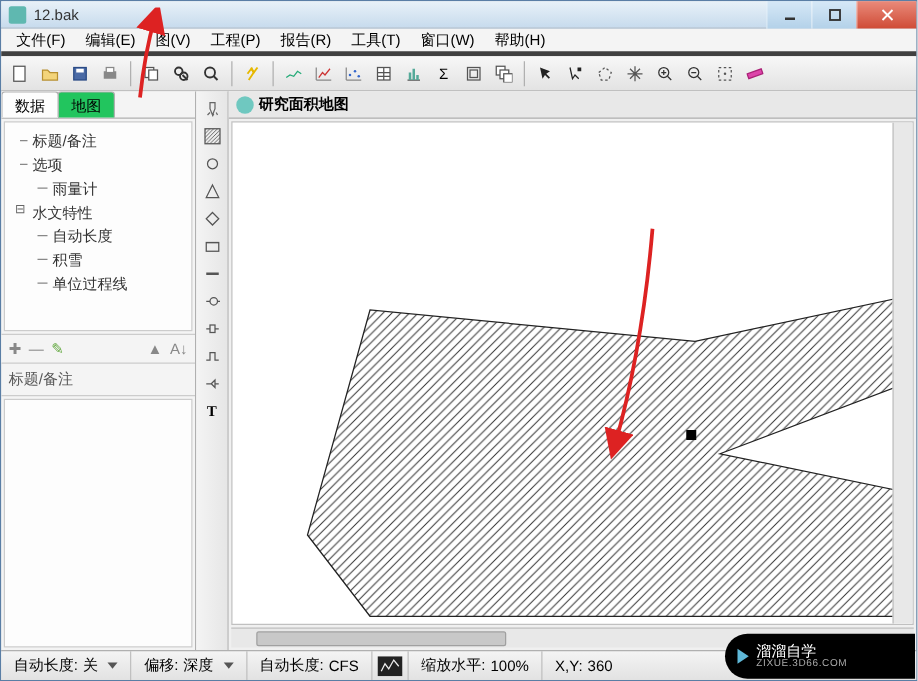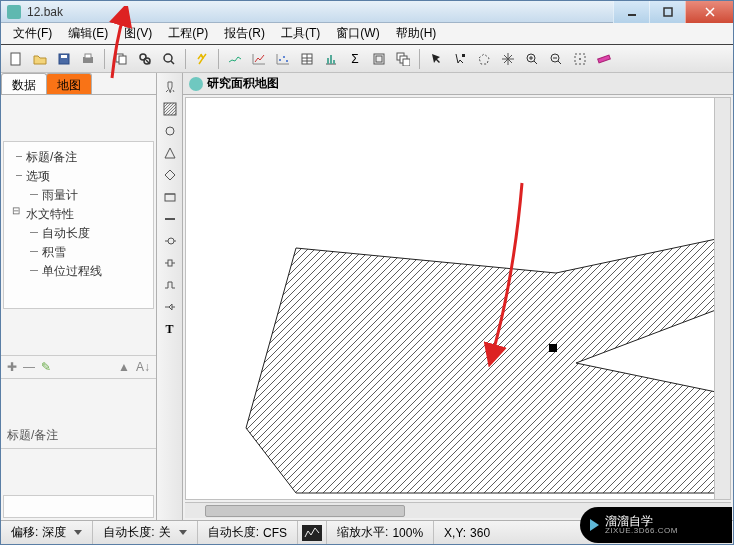--- a/index.html
+++ b/index.html
@@ -7,31 +7,31 @@
 .window { width: 734px; height: 545px; border: 1px solid #5a7ea5; background: #f0f0f0; display: flex; flex-direction: column; }
 .titlebar { height: 22px; background: linear-gradient(to bottom, #e8f1f8, #c7dbed); display: flex; align-items: center; justify-content: space-between; border-bottom: 1px solid #a0b4c8; }
 .titlebar-left { display: flex; align-items: center; gap: 6px; padding-left: 6px; }
 .title-icon { width: 14px; height: 14px; background: #5fb8b0; border-radius: 2px; }
 .title-text { color: #333; }
 .winbtns { display: flex; }
 .winbtn { width: 36px; height: 22px; display: flex; align-items: center; justify-content: center; border-left: 1px solid rgba(255,255,255,0.5); }
 .winbtn.min { background: linear-gradient(#d6e8f7,#b3d1e9); }
 .winbtn.max { background: linear-gradient(#d6e8f7,#b3d1e9); }
 .winbtn.close { background: linear-gradient(#e98a7a,#cf4b36); color: #fff; width: 48px; }
-.menubar { height: 22px; background: #f4f4f4; display: flex; align-items: center; gap: 4px; padding: 0 6px; border-bottom: 1px solid #404040; }
+.menubar { height: 22px; background: #f4f4f4; display: flex; align-items: center; gap: 4px; padding: 0 6px; border-bottom: 4px solid #404040; }
 .menuitem { padding: 2px 6px; cursor: default; }
 .toolbar { height: 28px; background: linear-gradient(#f7f7f7,#e3e3e3); display: flex; align-items: center; gap: 2px; padding: 0 4px; border-bottom: 1px solid #c0c0c0; }
 .tbtn { width: 22px; height: 22px; display: flex; align-items: center; justify-content: center; border: 1px solid transparent; }
 .tsep { width: 1px; height: 20px; background: #b0b0b0; margin: 0 3px; }
 .content { flex: 1; display: flex; overflow: hidden; }
-.left-panel { width: 156px; background: #f4f4f4; border-right: 1px solid #b0b0b0; display: flex; flex-direction: column; gap: 44px; }
+.left-panel { width: 156px; background: #f4f4f4; border-right: 1px solid #b0b0b0; display: flex; flex-direction: column; }
 .tabs { display: flex; height: 22px; border-bottom: 1px solid #b0b0b0; }
 .tab { padding: 3px 10px; border: 1px solid #b0b0b0; border-bottom: none; background: #f4f4f4; margin-right: -1px; border-radius: 3px 3px 0 0; }
 .tab.active { background: #fdfdfd; position: relative; z-index: 2; }
-.tab.inactive { background: #f97316; }
+.tab.inactive { background: #22c55e; }
 .tree { flex: 0 0 auto; padding: 6px 4px; background: #fdfdfd; border: 1px solid #ccc; margin: 2px; height: 168px; overflow: auto; }
 .tree-item { color: #333; padding: 1px 0 1px 18px; position: relative; white-space: nowrap; cursor: default; }
 .tree-item.child { padding-left: 34px; }
 .tree-item.child::before { content: ''; position: absolute; left: 22px; top: 8px; width: 8px; height: 1px; background: #888; }
 .tree-item.parent::before { content: '⊟'; position: absolute; left: 4px; top: 0; font-size: 10px; color: #666; }
 .tree-item.leaf::before { content: ''; position: absolute; left: 8px; top: 8px; width: 6px; height: 1px; background: #888; }
 .prop-toolbar { height: 24px; background: #f4f4f4; display: flex; align-items: center; gap: 6px; padding: 0 6px; border-top: 1px solid #ccc; border-bottom: 1px solid #ccc; }
 .prop-title { padding: 4px 6px; color: #555; border-bottom: 1px solid #ccc; }
 .prop-grid { flex: 1; background: #fdfdfd; margin: 2px; border: 1px solid #ccc; }
 .vtoolbar { width: 26px; background: linear-gradient(to right,#f4f4f4,#e6e6e6); border-right: 1px solid #b0b0b0; display: flex; flex-direction: column; align-items: center; gap: 2px; padding: 4px 0; }
@@ -365,27 +365,27 @@
         <div class="scrollbar-v"></div>
       </div>
       <div class="scrollbar-h">
         <div class="scroll-thumb"></div>
       </div>
     </div>
   </div>
 
   <div class="statusbar">
     <div class="status-cell">
+      <span>自动长度:</span>
+      <span>关</span>
+      <span class="dropdown-arrow"></span>
+    </div>
+    <div class="status-cell">
       <span>偏移:</span>
       <span>深度</span>
-      <span class="dropdown-arrow"></span>
-    </div>
-    <div class="status-cell">
-      <span>自动长度:</span>
-      <span>关</span>
       <span class="dropdown-arrow"></span>
     </div>
     <div class="status-cell">
       <span>自动长度:</span>
       <span>CFS</span>
     </div>
     <div class="status-cell" style="padding:0 4px">
       <svg width="20" height="16">
           <rect width="20" height="16" fill="#222"></rect>
           <path d="M3 12l3-6 3 4 4-7 4 5" stroke="#eee" fill="none"></path>

